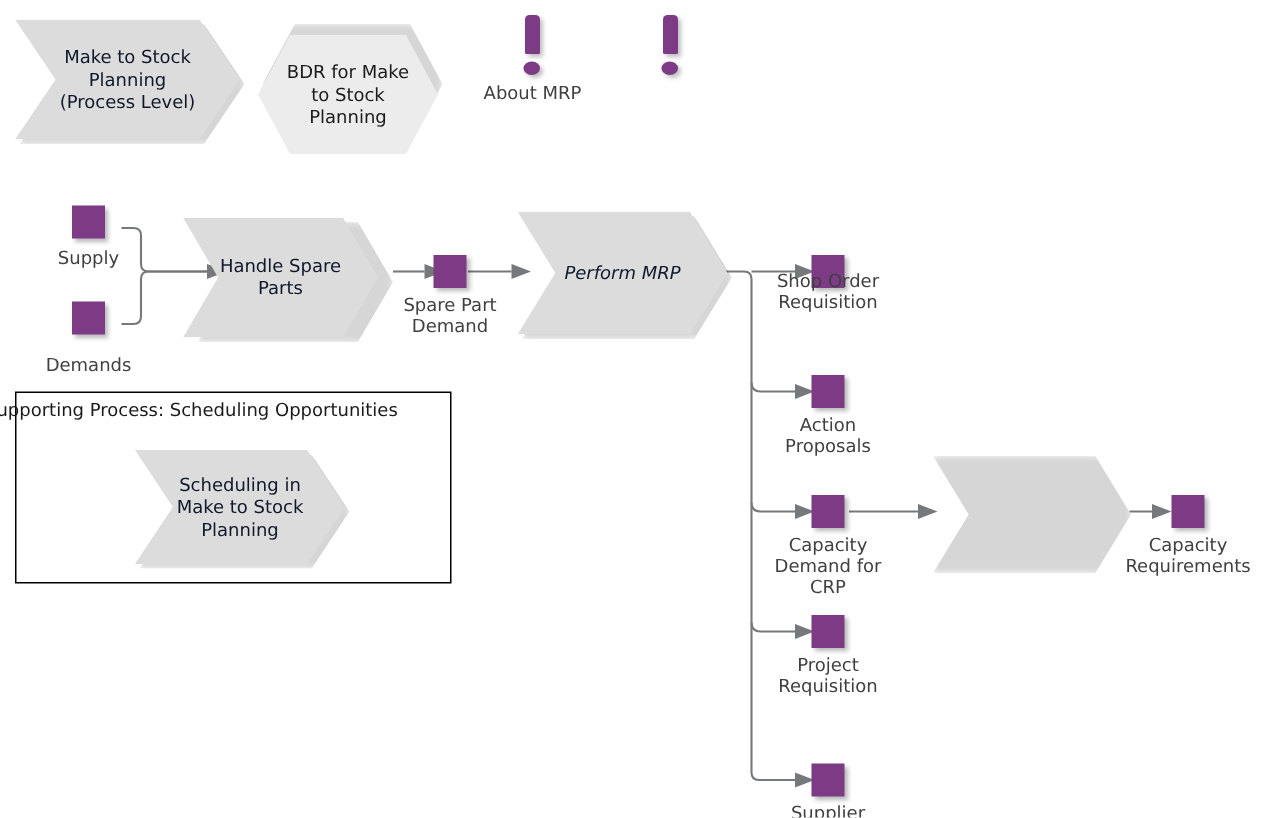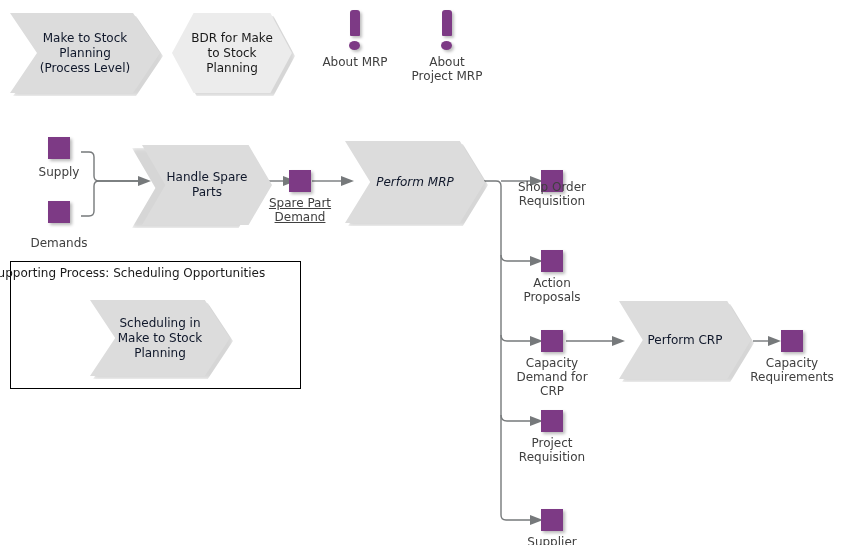--- a/index.html
+++ b/index.html
@@ -48,20 +48,21 @@
     position: absolute;
     background: #ececec;
     -webkit-clip-path: polygon(18% 0, 82% 0, 100% 50%, 82% 100%, 18% 100%, 0 50%);
     clip-path: polygon(18% 0, 82% 0, 100% 50%, 82% 100%, 18% 100%, 0 50%);
     display: flex;
     align-items: center;
     justify-content: center;
     text-align: center;
     line-height: 15px;
     font-size: 12px;
+    margin-top: 10px;
   }
   .hexa-shadow {
     position: absolute;
     background: rgba(0,0,0,0.16);
     -webkit-clip-path: polygon(18% 0, 82% 0, 100% 50%, 82% 100%, 18% 100%, 0 50%);
     clip-path: polygon(18% 0, 82% 0, 100% 50%, 82% 100%, 18% 100%, 0 50%);
     filter: blur(2px);
   }
   
   .sq {
@@ -185,45 +186,41 @@
   </div>
 
   <div class="bang-bar" style="left:350px; top:10px;"></div>
   <div class="bang-dot" style="left:349px; top:41px;"></div>
   <div class="olabel" style="left:295px; top:55px; width:120px;">
     <div>About MRP</div>
   </div>
 
   <div class="bang-bar" style="left:442px; top:10px;"></div>
   <div class="bang-dot" style="left:441px; top:41px;"></div>
-  <div class="olabel" style="left:387px; top:55px; width:120px;">
-    <div>About</div>
-    <div>Project MRP</div>
-  </div>
 
   <div class="sq" style="left:48px; top:137px;"></div>
   <div class="olabel" style="left:9px; top:165px; width:100px;">
     <div>Supply</div>
   </div>
 
   <div class="sq" style="left:48px; top:201px;"></div>
   <div class="olabel" style="left:9px; top:236px; width:100px;">
     <div>Demands</div>
   </div>
 
   <div class="chev-shadow" style="left:132px; top:148px; width:130px; height:80px;"></div>
-  <div class="chev" style="left:142px; top:145px; width:130px; height:80px;">
+  <div class="chev" style="left:122px; top:145px; width:130px; height:80px;">
     <div class="lbl">
       <div>Handle Spare</div>
       <div>Parts</div>
     </div>
   </div>
 
   <div class="sq" style="left:289px; top:170px;"></div>
-  <div class="olabel" style="left:250px; top:196px; width:100px;text-decoration:underline;">
+  <div class="olabel" style="left:250px; top:196px; width:100px;">
     <div>Spare Part</div>
     <div>Demand</div>
   </div>
 
   <div class="chev-shadow" style="left:348px; top:144px; width:140px; height:82px;"></div>
   <div class="chev" style="left:345px; top:141px; width:140px; height:82px;font-style:italic;">
     <div class="lbl">
       <div>Perform MRP</div>
     </div>
   </div>
@@ -253,25 +250,20 @@
     <div>Requisition</div>
   </div>
 
   <div class="sq" style="left:541px; top:509px;"></div>
   <div class="olabel" style="left:497px; top:535px; width:110px;">
     <div>Supplier</div>
 
   </div>
 
   <div class="chev-shadow" style="left:622px; top:304px; width:132px; height:78px;"></div>
-  <div class="chev" style="left:619px; top:301px; width:132px; height:78px;">
-    <div class="lbl">
-      <div>Perform CRP</div>
-    </div>
-  </div>
 
   <div class="sq" style="left:781px; top:330px;"></div>
   <div class="olabel" style="left:737px; top:356px; width:110px;">
     <div>Capacity</div>
     <div>Requirements</div>
   </div>
 
   <div class="group-box" style="left:10px; top:261px; width:291px; height:128px;"></div>
   <div class="group-title" style="left:-10px; top:266px;">Supporting Process: Scheduling Opportunities</div>
 

